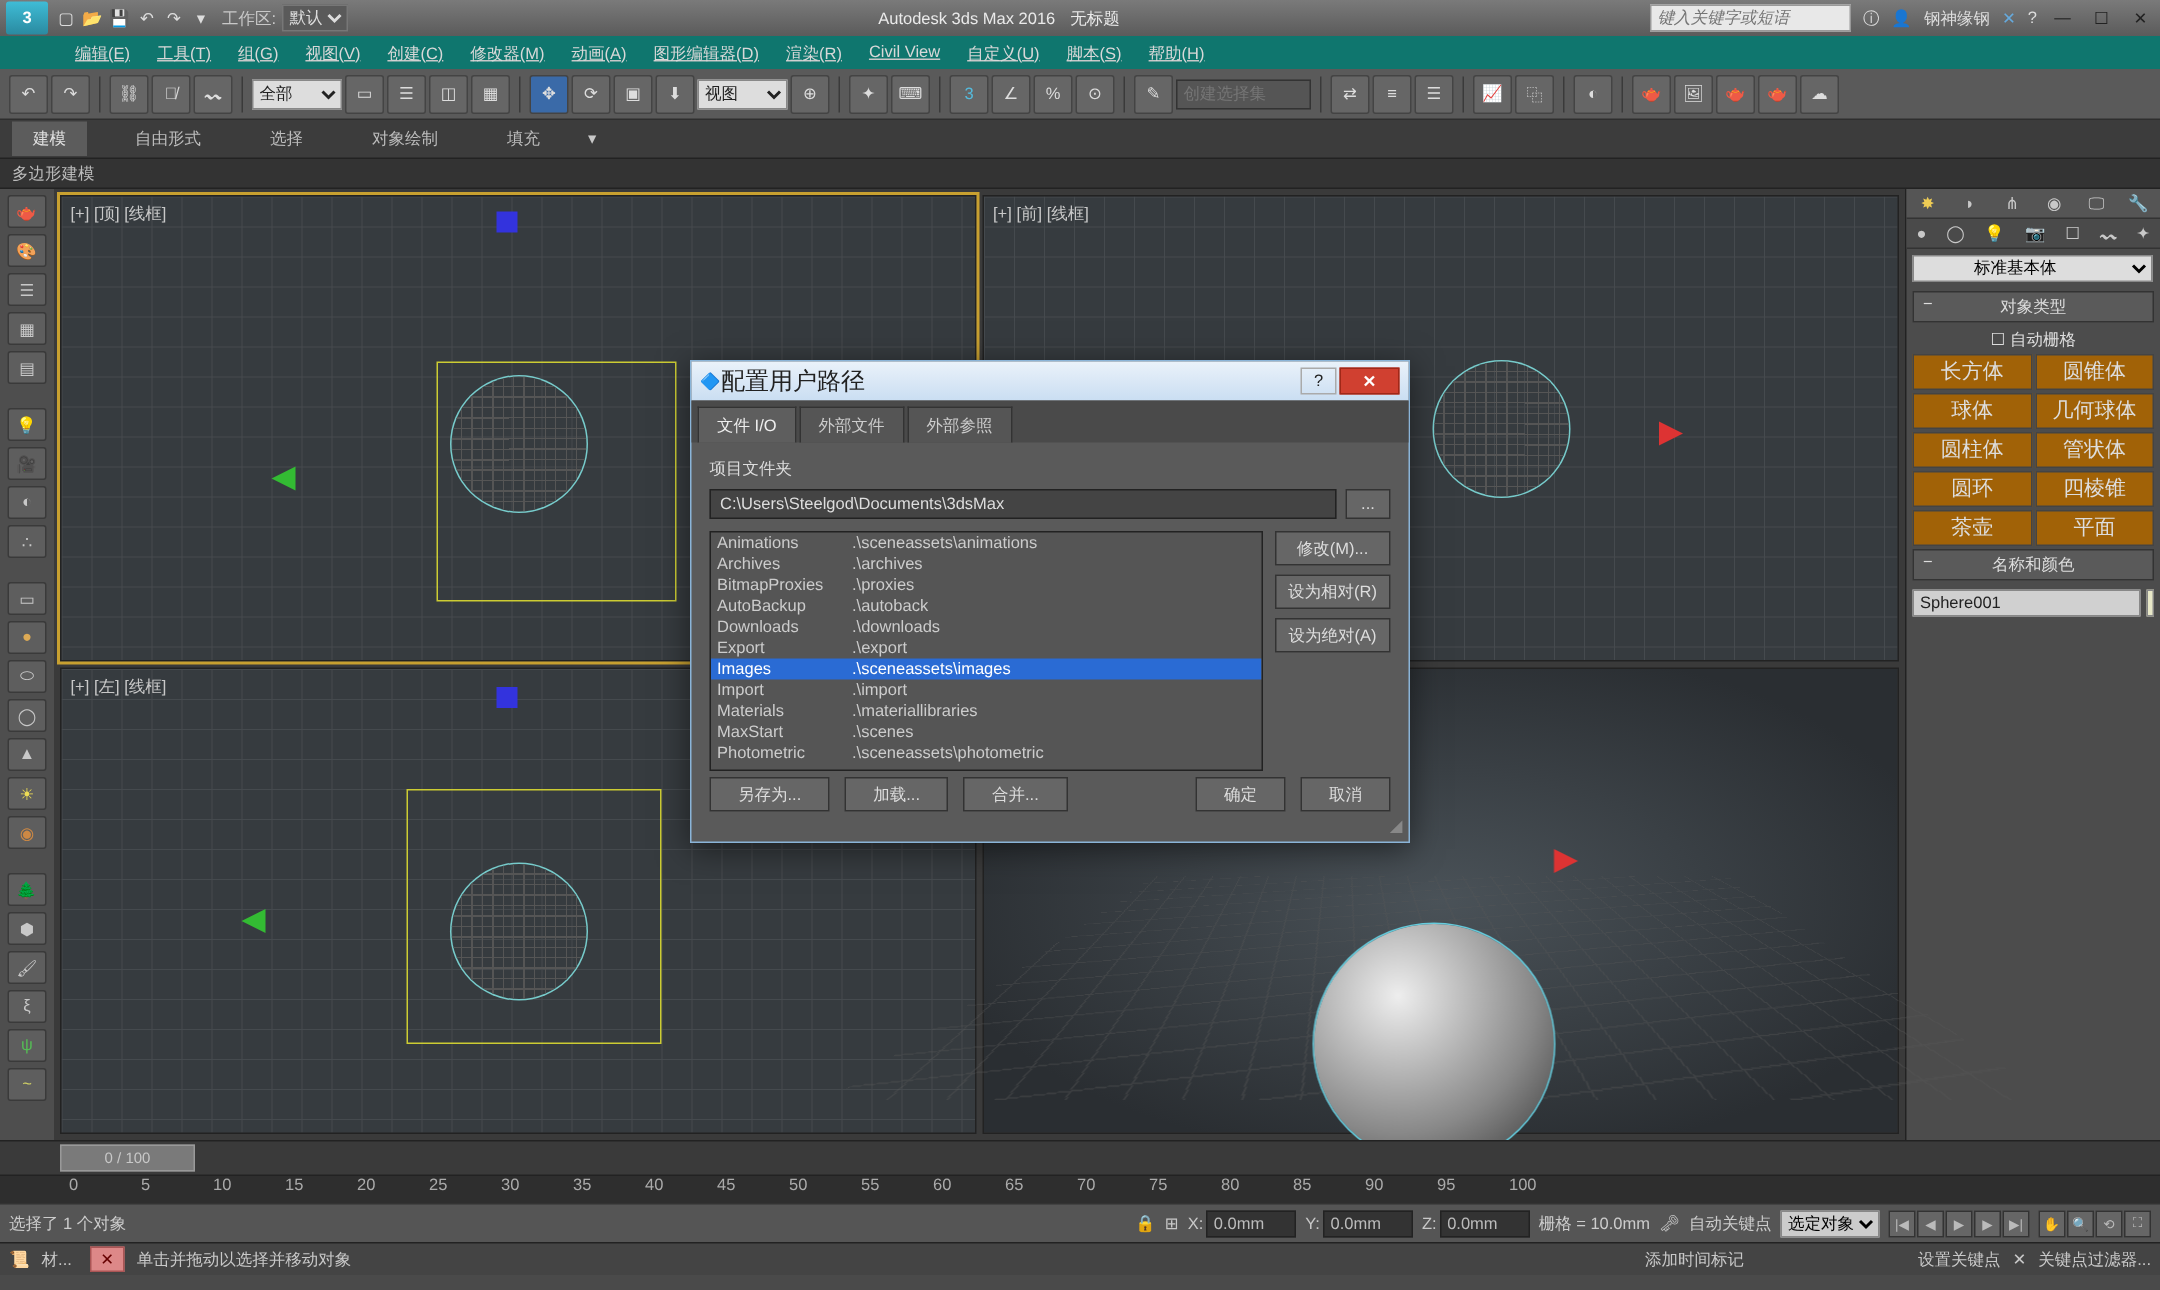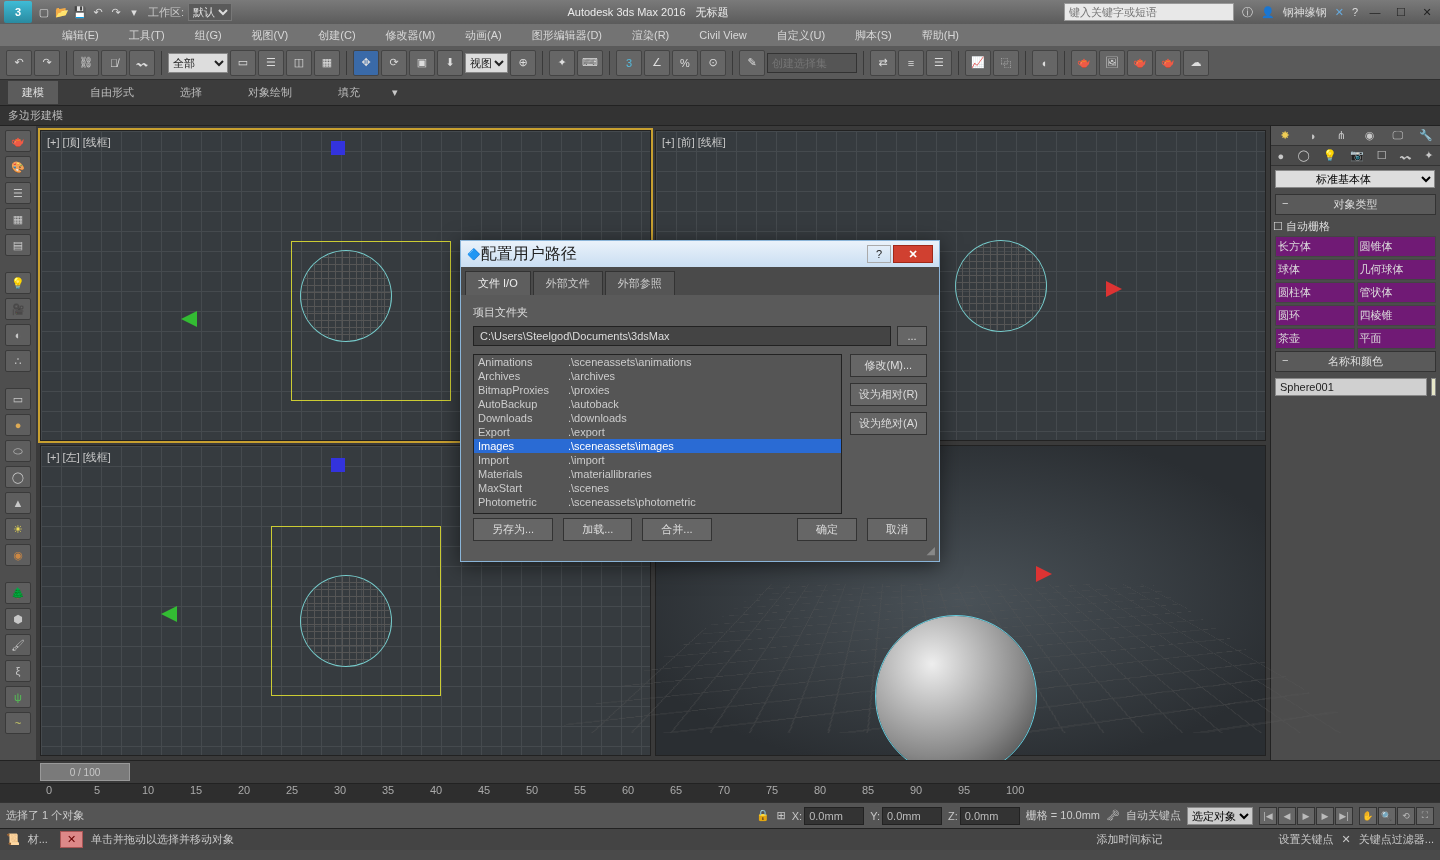--- a/index.html
+++ b/index.html
@@ -6,26 +6,26 @@
 body { width: 1440px; height: 860px; background: #383838; color: #c8c8c8; overflow: hidden; position: relative; }
 
 
 .titlebar { height: 24px; background: linear-gradient(#7a7a7a,#5b5b5b); display: flex; align-items: center; padding: 0 4px; }
 .titlebar .logo { width: 28px; height: 22px; background: linear-gradient(#3fbcd6,#2a8aa0); border-radius: 2px; margin-right: 4px; display:flex;align-items:center;justify-content:center;color:#fff;font-weight:bold;}
 .titlebar .qat { display: flex; gap: 2px; }
 .titlebar .qat .btn { width: 16px; height: 16px; display:flex;align-items:center;justify-content:center;color:#ddd;}
 .titlebar .ws { margin-left:6px; display:flex;align-items:center;gap:4px;}
 .titlebar .ws select{ background:#5a5a5a;color:#ddd;border:1px solid #777; font-size:11px;height:18px;}
 .titlebar .center { flex:1; text-align:center; color:#eaeaea; font-size:12px;}
-.titlebar .search{ width:170px;height:18px;background:#e8e8e8;border:1px solid #999;color:#777;padding:0 4px;}
+.titlebar .search{ width:134px;height:18px;background:#e8e8e8;border:1px solid #999;color:#777;padding:0 4px;font-style:italic;}
 .titlebar .right{display:flex;align-items:center;gap:8px;margin-left:8px;color:#ddd;}
 .titlebar .wbtn{width:18px;height:16px;display:flex;align-items:center;justify-content:center;color:#222;}
 
 
-.menubar{height:22px;background:#737373;display:flex;align-items:center;padding:0 10px;gap:14px;}
+.menubar{height:22px;background:#0f766e;display:flex;align-items:center;padding:0 10px;gap:2px;text-decoration:underline;}
 .menubar span{padding:2px 8px;color:#d8d8d8;}
 
 
 .toolbar{height:34px;background:#5a5a5a;border-bottom:1px solid #2e2e2e;display:flex;align-items:center;padding:0 6px;gap:2px;}
 .tbx{width:26px;height:26px;background:#666;border:1px solid #444;border-radius:2px;display:flex;align-items:center;justify-content:center;color:#ddd;}
 .tsep{width:1px;height:24px;background:#3a3a3a;margin:0 4px;}
 .toolbar select{background:#ddd;color:#222;border:1px solid #888;height:20px;font-size:11px;}
 .toolbar input{background:#555;color:#bbb;border:1px solid #333;height:20px;font-size:11px;padding:0 4px;}
 
 
@@ -51,22 +51,22 @@
 .vp .gizmo-b{position:absolute;width:14px;height:14px;background:#33d;}
 .vp .sel{position:absolute;border:1px solid #cc3;}
 .rightpanel{width:170px;background:#4c4c4c;border-left:1px solid #222;}
 .cpanel-tabs{height:20px;background:#555;display:flex;justify-content:space-around;align-items:center;border-bottom:1px solid #333;}
 .cpanel-tabs span{width:20px;height:16px;display:flex;align-items:center;justify-content:center;}
 .cpanel-row{height:20px;display:flex;justify-content:space-around;align-items:center;background:#4a4a4a;border-bottom:1px solid #333;}
 .rp-sel{width:160px;margin:4px;background:#ddd;border:1px solid #888;height:18px;padding-left:36px;}
 .rp-hdr{background:#5a5a5a;color:#ddd;text-align:center;padding:2px;margin:2px 4px;border:1px solid #333;position:relative;}
 .rp-hdr .minus{position:absolute;left:6px;}
 .rp-grid{display:grid;grid-template-columns:1fr 1fr;gap:2px;padding:0 4px;}
-.rp-btn{background:#701a75;border:1px solid #444;color:#ddd;text-align:left;padding:2px;font-size:11px;}
-.rp-chk{text-align:left;padding:2px;color:#ddd;}
+.rp-btn{background:#a16207;border:1px solid #444;color:#ddd;text-align:center;padding:2px;font-size:14px;}
+.rp-chk{text-align:center;padding:2px;color:#ddd;}
 .rp-name{display:flex;padding:4px;gap:4px;}
 .rp-name input{flex:1;background:#d0d0d0;border:1px solid #888;height:18px;padding:0 4px;color:#222;}
 .rp-name .swatch{width:18px;height:18px;background:#e8e8c8;border:1px solid #888;}
 
 
 .bottom{position:absolute;left:0;right:0;bottom:0;height:100px;background:#4a4a4a;}
 .timetrack{height:24px;background:#3a3a3a;display:flex;align-items:center;position:relative;border-top:1px solid #222;border-bottom:1px solid #222;}
 .timetrack .slider{position:absolute;left:40px;top:2px;width:90px;height:18px;background:#7a7a7a;border:1px solid #999;display:flex;align-items:center;justify-content:center;font-size:10px;}
 .timenums{height:18px;background:#2e2e2e;display:flex;padding:0 46px;gap:0;font-size:10px;color:#aaa;position:relative;}
 .timenums span{width:48px;}
@@ -171,21 +171,21 @@
   <select style="width:60px"><option>全部</option></select>
   <div class="tbx">▭</div>
   <div class="tbx">☰</div>
   <div class="tbx">◫</div>
   <div class="tbx">▦</div>
   <div class="tsep"></div>
   <div class="tbx" style="background:#3a6aa8">✥</div>
   <div class="tbx">⟳</div>
   <div class="tbx">▣</div>
   <div class="tbx">⬇</div>
-  <select style="width:43px"><option>视图</option></select>
+  <select style="width:60px"><option>视图</option></select>
   <div class="tbx">⊕</div>
   <div class="tsep"></div>
   <div class="tbx">✦</div>
   <div class="tbx">⌨</div>
   <div class="tsep"></div>
   <div class="tbx" style="color:#5bd">3</div>
   <div class="tbx">∠</div>
   <div class="tbx">%</div>
   <div class="tbx">⊙</div>
   <div class="tsep"></div>

